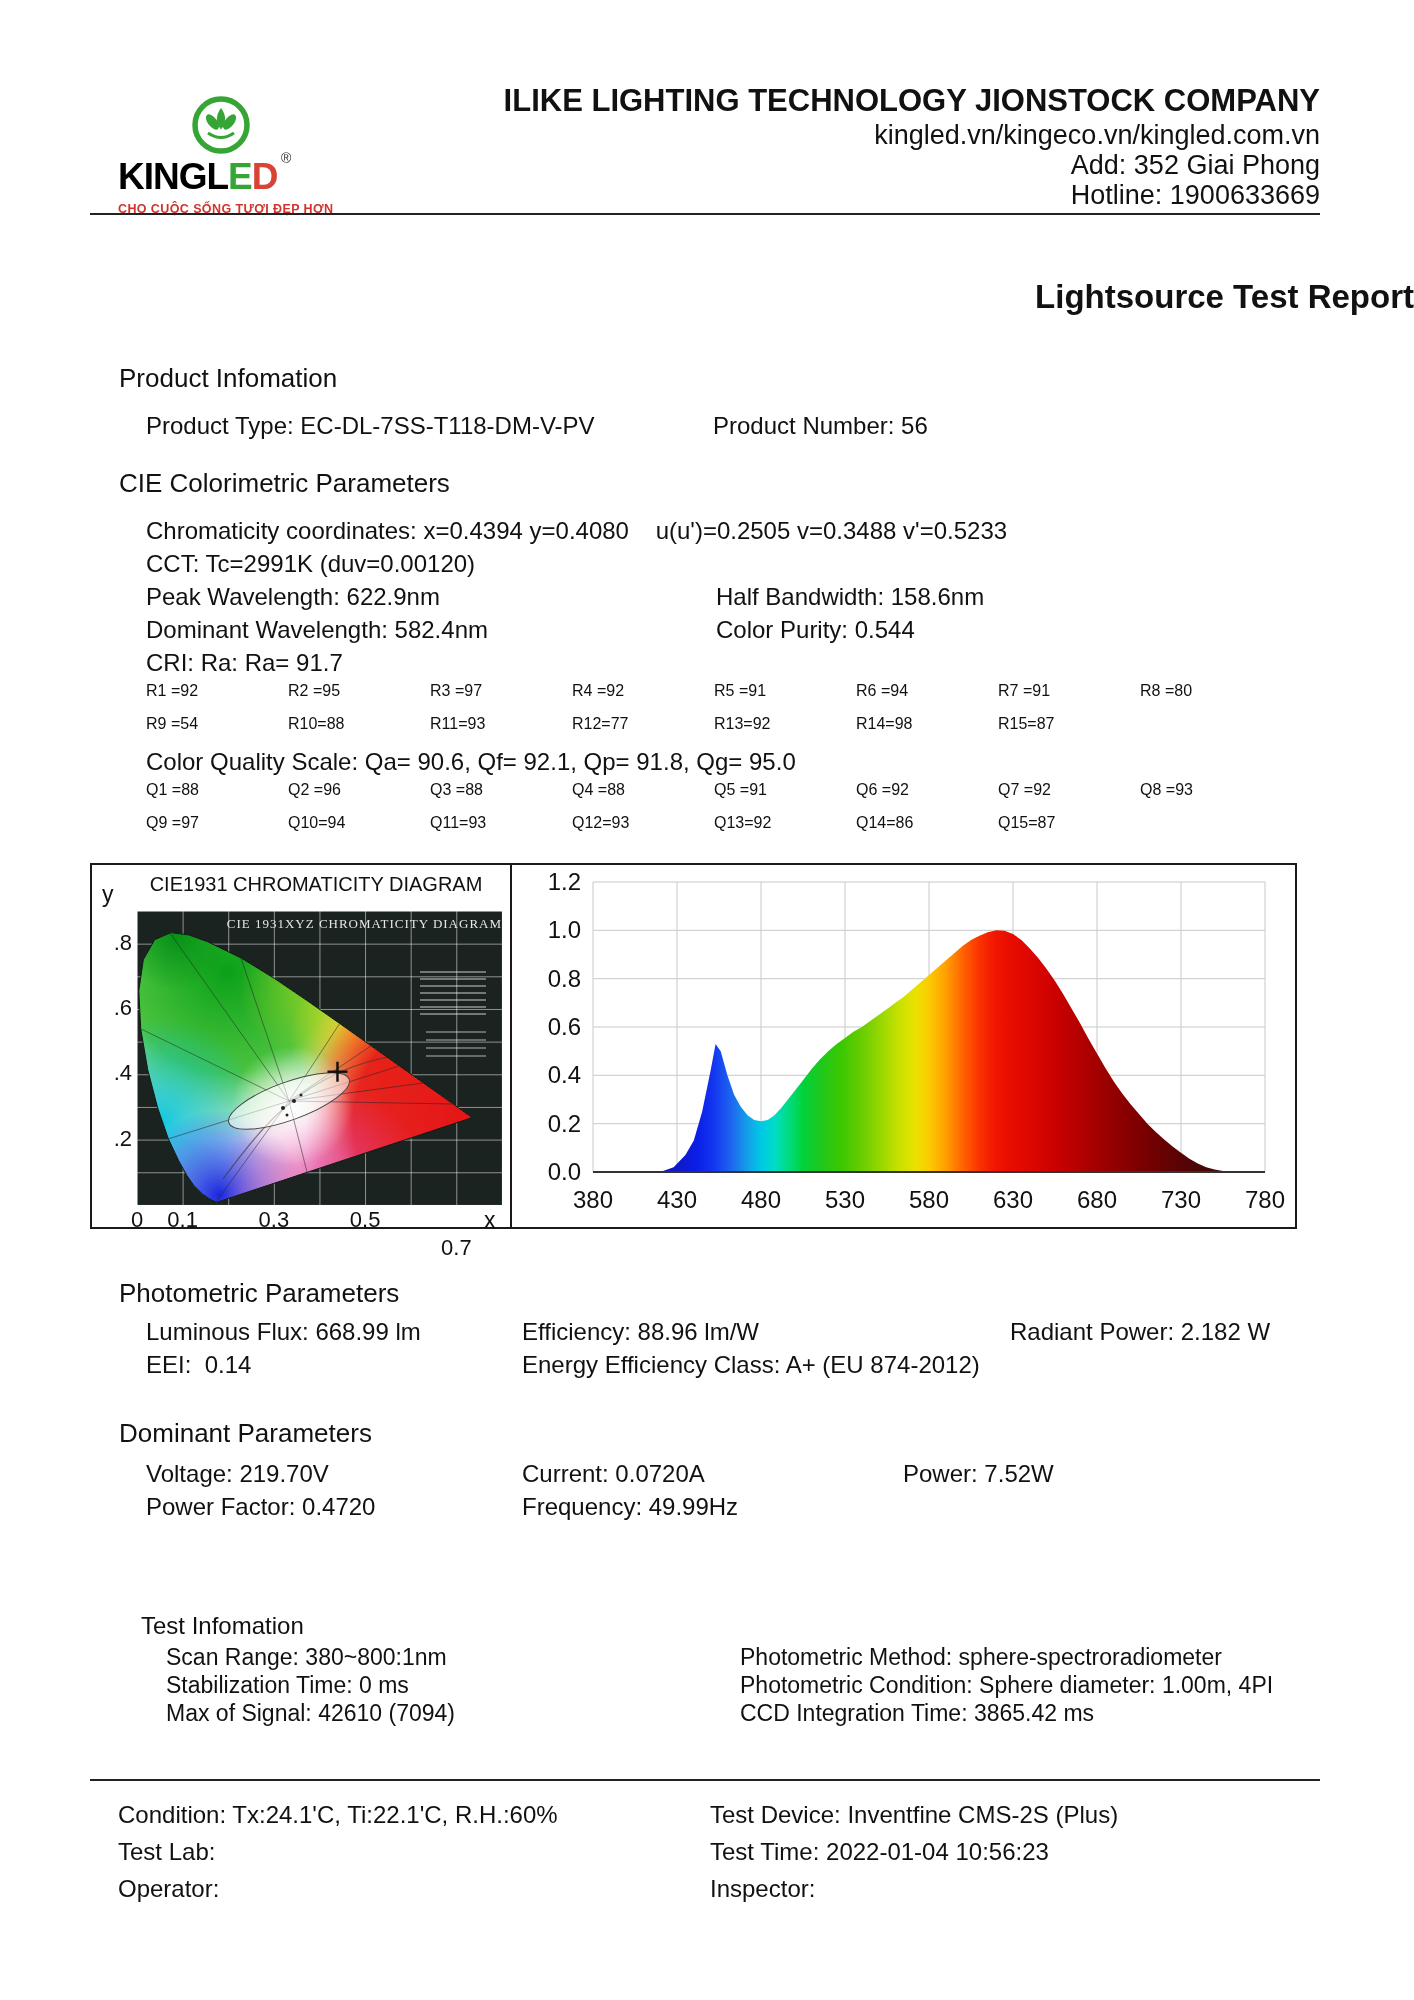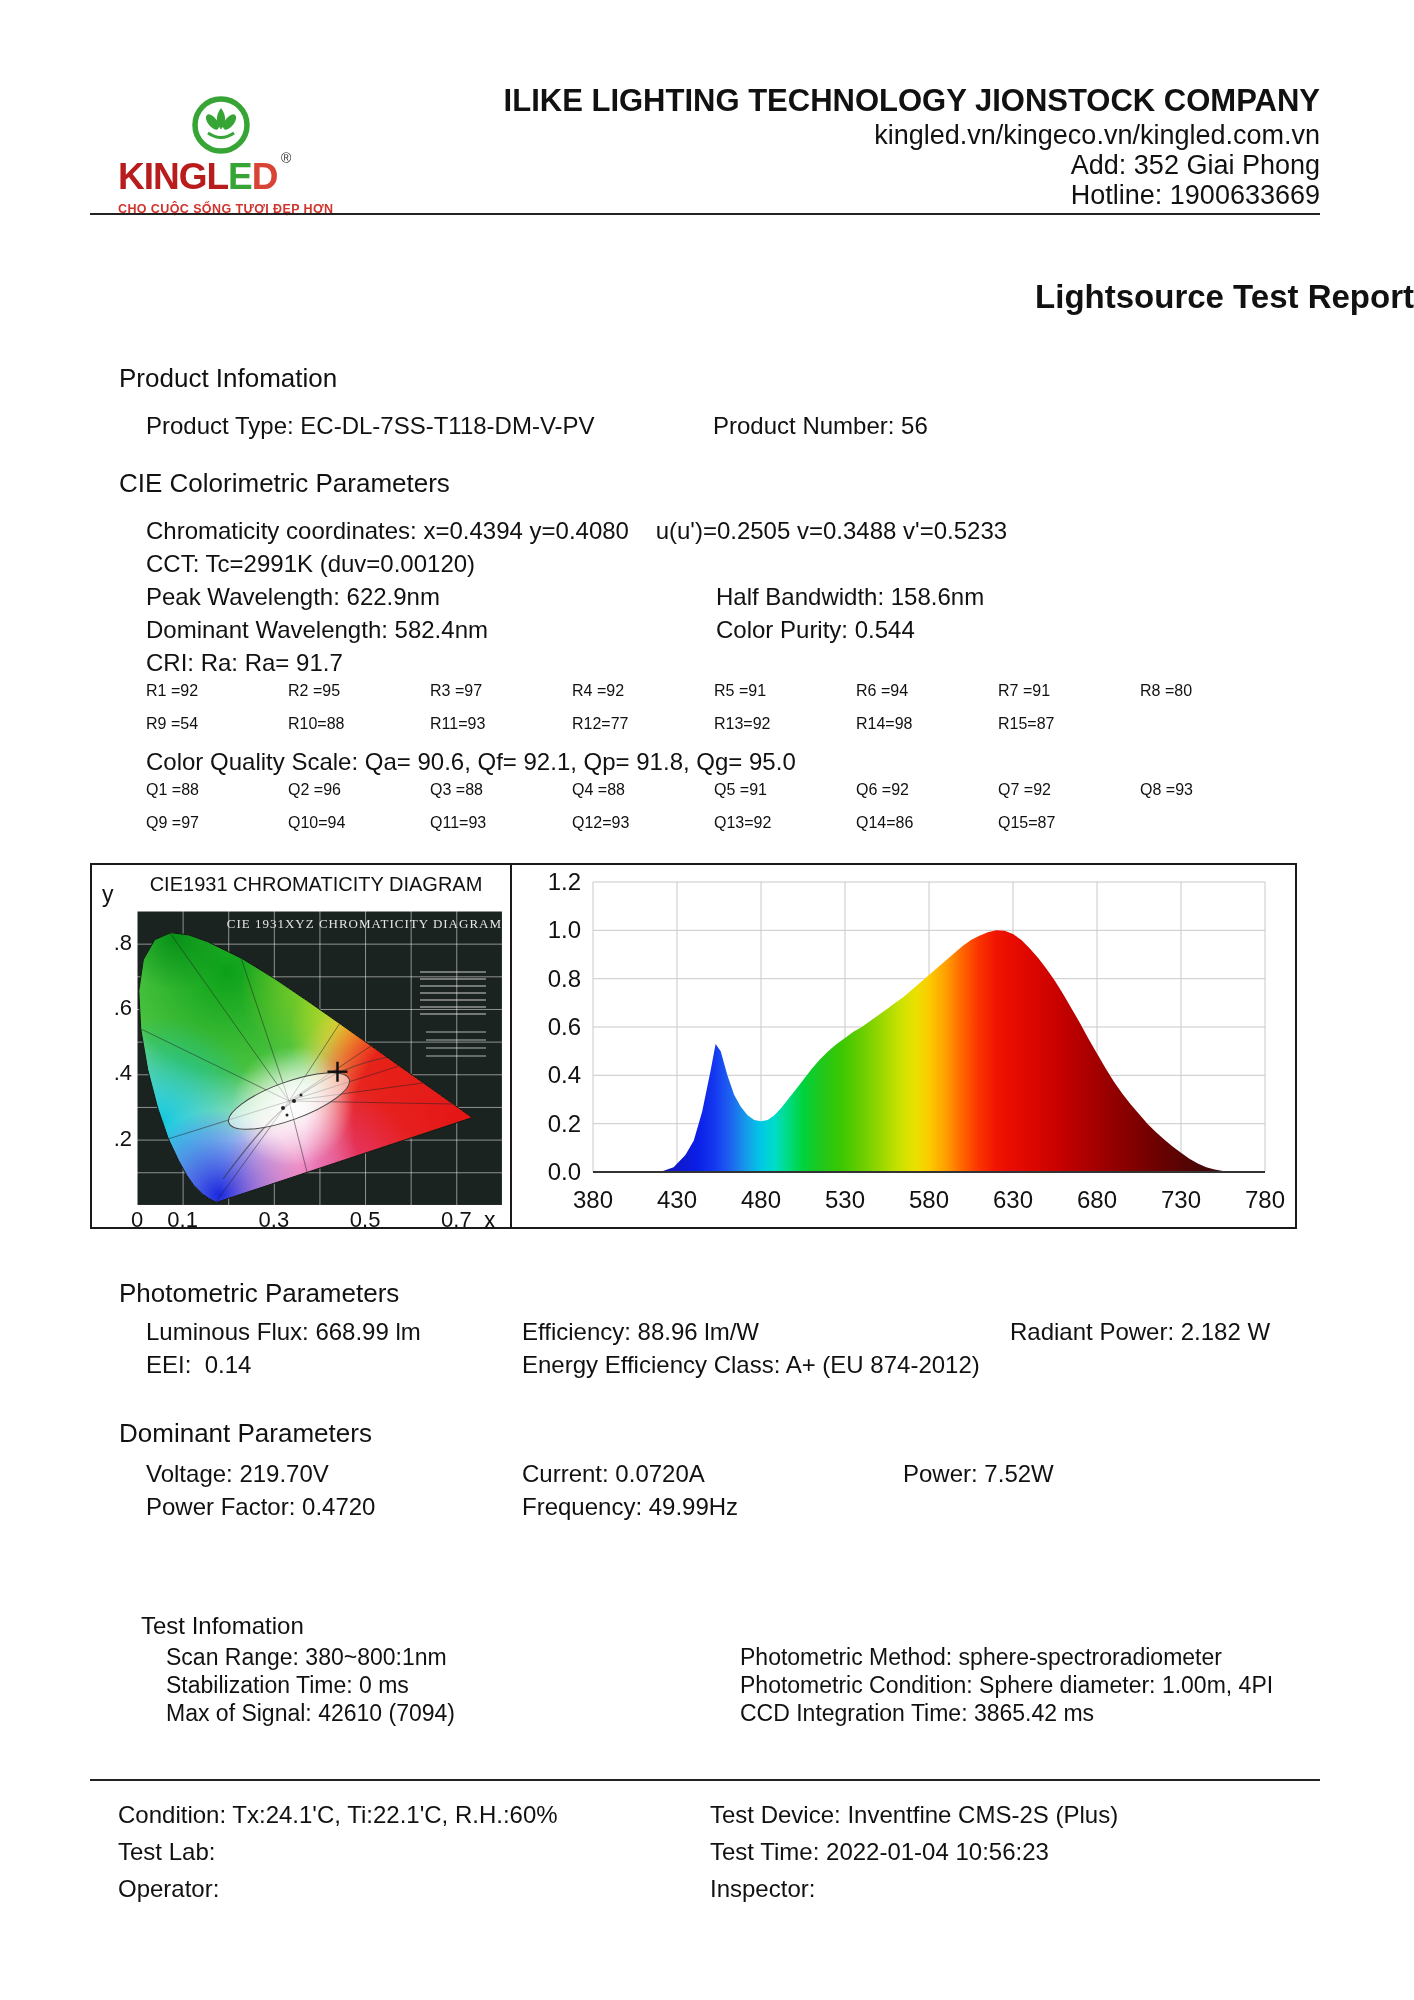--- a/index.html
+++ b/index.html
@@ -5,21 +5,21 @@
   html,body{margin:0;padding:0;background:#fff;}
   .page{position:relative;width:1414px;height:2000px;background:#fff;overflow:hidden;
         font-family:"Liberation Sans","DejaVu Sans",sans-serif;color:#111;}
   .abs{position:absolute;}
   .pre{white-space:pre;}
 
   
   .logo{left:118px;top:94px;width:190px;height:132px;}
   .logo-bulb{position:absolute;left:70px;top:0;}
   .logo-word{position:absolute;left:0;top:62px;font-size:37px;font-weight:bold;letter-spacing:-1px;line-height:42px;white-space:nowrap;}
-  .lw-main{color:#b91c1c;}
+  .lw-main{color:#000000;}
   .lw-e{color:#36a535;}
   .lw-d{color:#d84335;}
   .logo-reg{position:absolute;left:163px;top:56px;font-size:14px;color:#333;}
   .logo-tagline{position:absolute;left:0;top:108px;font-size:12.5px;font-weight:bold;color:#d0342c;letter-spacing:.4px;white-space:nowrap;}
   .header-info{right:94px;top:82px;text-align:right;}
   .hi-company{font-size:31px;font-weight:bold;line-height:38px;}
   .hi-line{font-size:27px;line-height:30px;}
   .rule{left:90px;width:1230px;height:2px;background:#222;}
   .rule-top{top:213px;}
   .rule-bottom{top:1779px;}
@@ -211,21 +211,21 @@
       </div>
       <div id="cie-ticks">
           <span class="cie-ytick" style="top: 64.6667px;">.8</span>
           <span class="cie-ytick" style="top: 130px;">.6</span>
           <span class="cie-ytick" style="top: 195.333px;">.4</span>
           <span class="cie-ytick" style="top: 260.667px;">.2</span>
           <span class="cie-xtick" style="left: 15px;">0</span>
           <span class="cie-xtick" style="left: 60.625px;">0.1</span>
           <span class="cie-xtick" style="left: 151.875px;">0.3</span>
           <span class="cie-xtick" style="left: 243.125px;">0.5</span>
-          <span class="cie-xtick" style="left: 334.375px;">0.7</span>
+          <span class="cie-xtick" style="left: 334.375px; margin-top: 28px;">0.7</span>
         </div>
       <div class="cie-xlabel">x</div>
     </div>
     <div class="chart-divider"></div>
     <svg id="spd-svg" width="783" height="362">
         <defs>
           <linearGradient id="spdg" gradientUnits="userSpaceOnUse" x1="81" x2="753" y1="0" y2="0">
             <stop offset="10.0%" stop-color="#1414b4"></stop>
             <stop offset="15.5%" stop-color="#0a1ee6"></stop>
             <stop offset="18.0%" stop-color="#1437f0"></stop>

